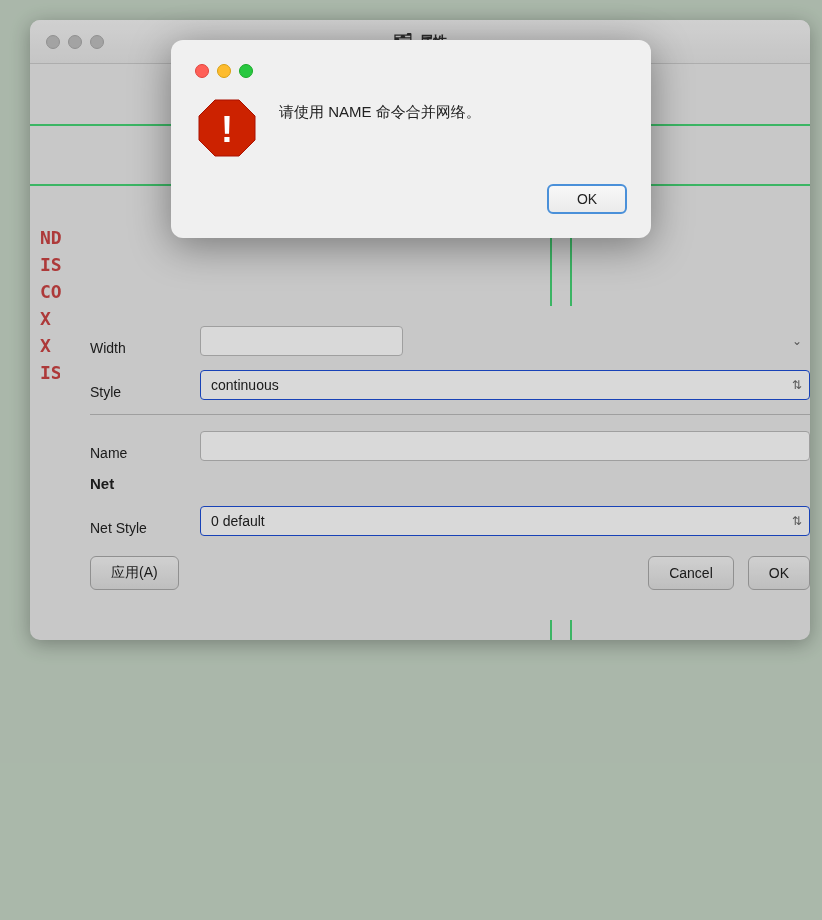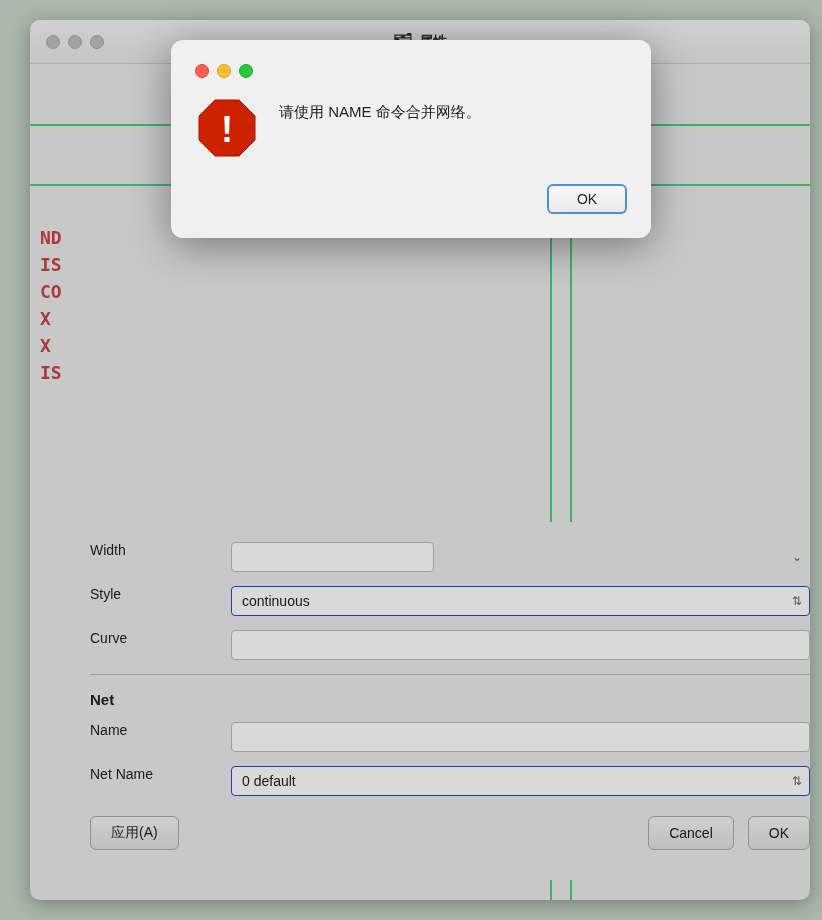--- a/index.html
+++ b/index.html
@@ -12,21 +12,21 @@
       position: relative;
       overflow: hidden;
     }
 
     
     .bg-window {
       position: absolute;
       top: 20px;
       left: 30px;
       width: 780px;
-      height: 880px;
+      height: 620px;
       background: #ececec;
       border-radius: 10px;
       box-shadow: 0 4px 20px rgba(0,0,0,0.3);
     }
 
     .bg-titlebar {
       display: flex;
       align-items: center;
       justify-content: center;
       padding: 10px 16px;
@@ -113,23 +113,22 @@
       position: absolute;
       bottom: 20px;
       left: 30px;
       width: 780px;
       background: #ececec;
       padding: 20px 30px 30px 30px;
     }
 
     .prop-row {
       display: flex;
-      align-items: flex-start;
+      align-items: flex-end;
       margin-bottom: 14px;
-      gap: 31px;
     }
 
     .prop-label {
       width: 110px;
       font-size: 14px;
       color: #222;
       font-weight: 400;
     }
 
     .prop-label.bold {
@@ -356,38 +355,34 @@
         <div class="prop-select-wrap">
           <select>
             <option>continuous</option>
             <option>dashed</option>
             <option>dotted</option>
           </select>
           <span class="prop-select-arrow">⇅</span>
         </div>
       </div>
 
-      <div class="prop-row">
-        <span class="prop-label">Curve</span>
-        <input class="prop-input" type="text" style="">
-      </div>
 
       <div class="section-divider"></div>
-
-      <div class="prop-row section-label-row">
-        <span class="prop-label bold">Net</span>
-      </div>
 
       <div class="prop-row">
         <span class="prop-label">Name</span>
         <input class="prop-input" type="text" style="">
       </div>
 
+      <div class="prop-row section-label-row">
+        <span class="prop-label bold">Net</span>
+      </div>
+
       <div class="prop-row">
-        <span class="prop-label">Net Name</span>
+        <span class="prop-label">Net Style</span>
         <div class="prop-select-wrap">
           <select>
             <option>0 default</option>
             <option>High Speed</option>
             <option>Power</option>
           </select>
           <span class="prop-select-arrow">⇅</span>
         </div>
       </div>
 

